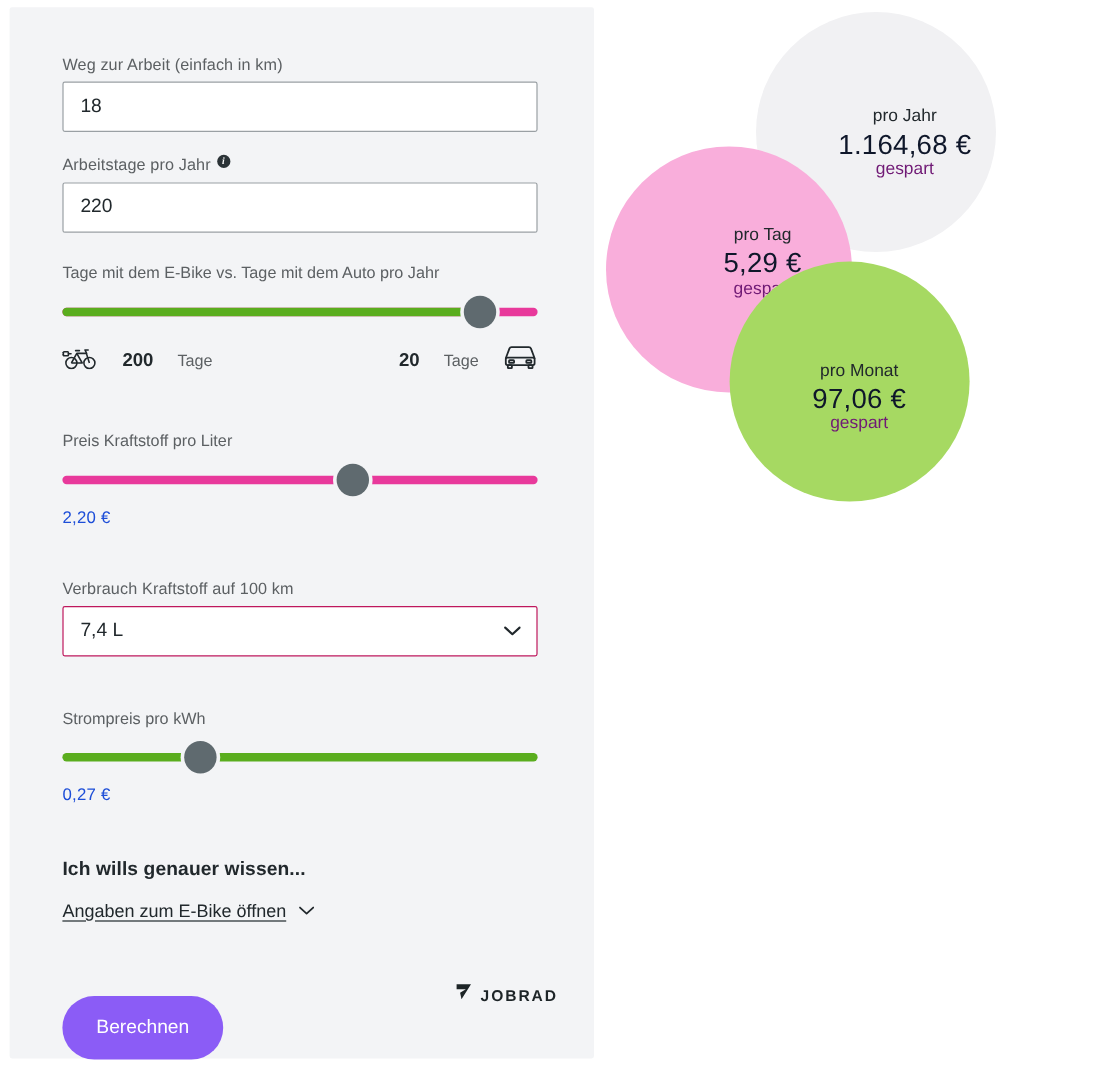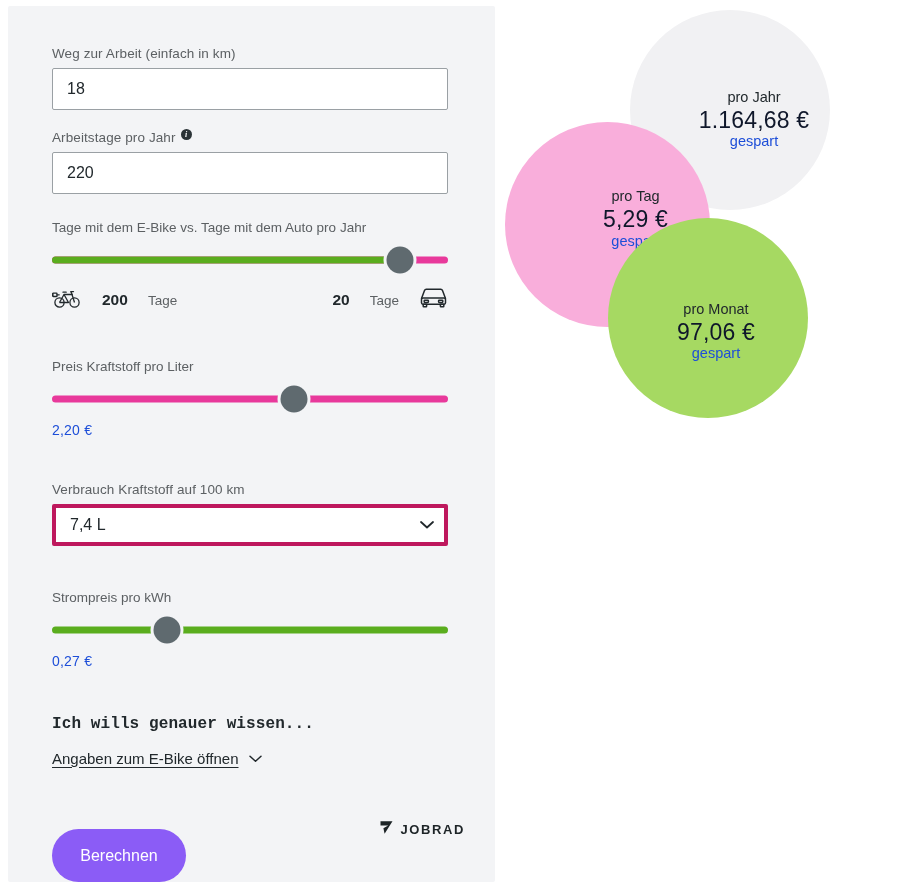--- a/index.html
+++ b/index.html
@@ -33,21 +33,21 @@
   }
   .text-input {
     width: 396px; height: 42px; background: #ffffff;
     border: 1px solid #9aa0a4; border-radius: 2px;
     font-size: 16px; color: #21282c; padding: 12px 14px;
     font-family: "Liberation Sans", sans-serif;
   }
   .select-wrap { position: relative; width: 396px; }
   .select-input {
     width: 396px; height: 42px; background: #ffffff;
-    border: 4px solid #be185d; border-radius: 2px;
+    border: 1px solid #be185d; border-radius: 2px;
     font-size: 16px; color: #21282c; padding: 0 14px;
     display: flex; align-items: center;
   }
   .chev {
     position: absolute; right: 14px; top: 50%; transform: translateY(-50%);
     pointer-events: none; line-height: 0;
   }
 
   
   .slider-block { margin-bottom: 6px; }
@@ -73,21 +73,21 @@
     display: flex; justify-content: space-between; align-items: center;
     margin-top: 16px; width: 396px;
   }
   .legend-side { display: flex; align-items: center; gap: 20px; }
   .legend-num { font-size: 15.5px; color: #21282c; font-weight: bold; }
   .legend-unit { font-size: 13.5px; color: #5c6063; }
 
   
   .more-title {
     font-size: 16px; font-weight: bold; color: #21282c;
-    margin-top: 46px; margin-bottom: 16px; letter-spacing: .1px; font-family: Liberation Mono, monospace;
+    margin-top: 46px; margin-bottom: 16px; letter-spacing: .1px;
   }
   .disclosure { display: flex; align-items: center; gap: 10px; }
   .disclosure-link {
     font-size: 15px; color: #21282c; text-decoration: underline;
     text-underline-offset: 3px;
   }
   .btn-calc {
     margin-top: 62px; width: 134px; height: 53px; border-radius: 27px;
     background: #8b5cf6; color: #ffffff; font-size: 16px;
     border: none; display: flex; align-items: center; justify-content: center;
@@ -103,21 +103,21 @@
 
   
   .bubbles { position: absolute; left: 495px; top: 0; width: 426px; height: 420px; }
   .bubble {
     position: absolute; border-radius: 50%;
     display: flex; flex-direction: column;
     align-items: center; justify-content: center; text-align: center;
   }
   .bubble-period { font-size: 14.5px; color: #21282c; line-height: 1.1; }
   .bubble-amount { font-size: 23px; color: #0f172a; line-height: 1.25; letter-spacing: .2px; }
-  .bubble-suffix { font-size: 14.5px; color: #1d4ed8; line-height: 1.1; }
+  .bubble-suffix { font-size: 14.5px; color: #701a75; line-height: 1.1; }
   .b-year  { left: 135px; top: 10px;  width: 200px; height: 200px; background: #f1f1f3; z-index: 1; }
   .b-day   { left: 10px;  top: 122px; width: 205px; height: 205px; background: #f9aedb; z-index: 2; }
   .b-month { left: 113px; top: 218px; width: 200px; height: 200px; background: #a6d962; z-index: 3; }
   .b-year .bubble-inner   { transform: translate(24px, 10px); }
   .b-day .bubble-inner    { transform: translate(28px, -5px); }
   .b-month .bubble-inner  { transform: translate(8px, 14px); }
 </style>
 </head>
 <body>
 

